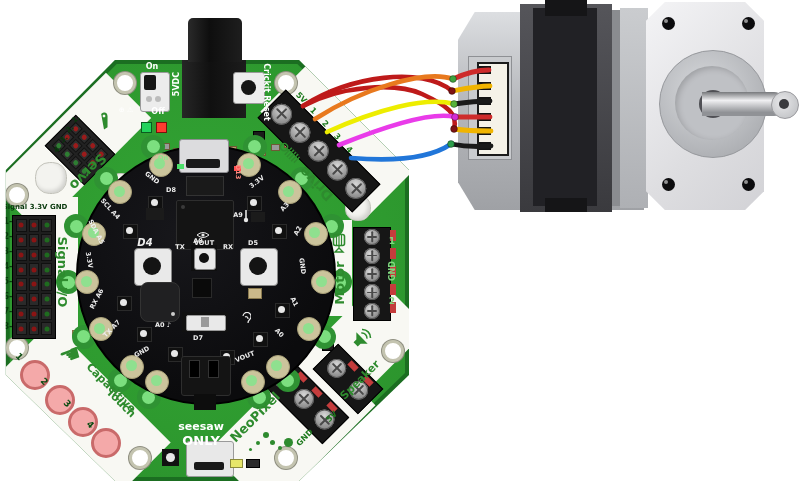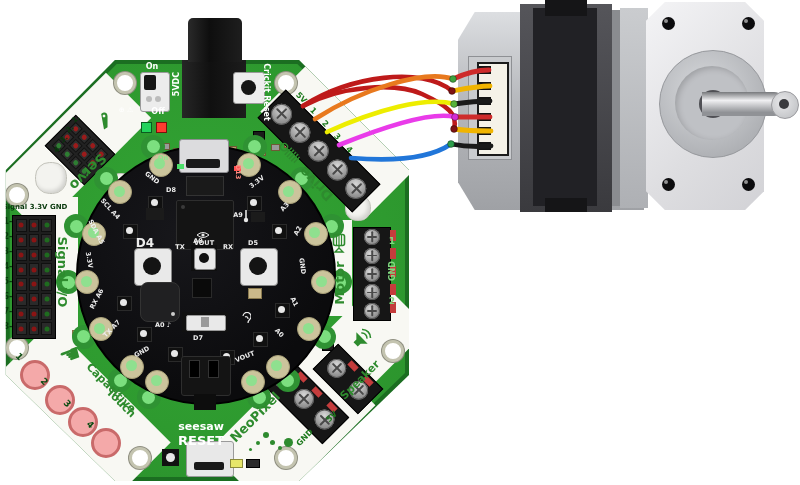--- a/index.html
+++ b/index.html
@@ -65,21 +65,21 @@
     <span class="lb" id="lb-servo">Servo</span>
     <span class="lb" id="lb-drive">Drive</span>
     <span class="lb" id="lb-signal">Signal I/O</span>
     <span class="lb" id="lb-sigheader">Signal 3.3V GND</span>
     <span class="lb" id="lb-cap1">Capacitive</span>
     <span class="lb" id="lb-cap2">Touch</span>
     <span class="lb" id="lb-neopixel">NeoPixel</span>
     <span class="lb" id="lb-speaker">Speaker</span>
     <span class="lb" id="lb-motor">Motor</span>
     <span class="lb" id="lb-seesaw1">seesaw</span>
-    <span class="lb" id="lb-seesaw2">RESET</span>
+    <span class="lb" id="lb-seesaw2">ONLY</span>
     <span class="lb" id="lb-on">On</span>
     <span class="lb" id="lb-off">Off</span>
     <span class="lb" id="lb-5vdc">5VDC</span>
     <span class="lb" id="lb-creset">Crickit Reset</span>
     <span class="lb" id="lb-warn">⊕ ⚠</span>
     <span class="lb" id="lb-npgnd">GND</span>
     <span class="lb" id="lb-np5v">5V</span>
     <span class="lb" id="lb-mt1">1</span>
     <span class="lb" id="lb-mtgnd">GND</span>
     <span class="lb" id="lb-mt2">2</span>
@@ -450,21 +450,21 @@
       <div style="position: absolute; left: 193px; top: 278px; z-index: 32; font-size: 6.5px; color: rgb(237, 237, 237); font-weight: 600; white-space: nowrap; line-height: 1; transform: translate(-50%, -50%);">D7</div>
       <div style="position: absolute; left: 240px; top: 297px; z-index: 32; font-size: 6.5px; color: rgb(237, 237, 237); font-weight: 600; white-space: nowrap; line-height: 1; transform: translate(-50%, -50%) rotate(-22deg);">VOUT</div>
       <div style="position: absolute; left: 274px; top: 273px; z-index: 32; font-size: 6.5px; color: rgb(237, 237, 237); font-weight: 600; white-space: nowrap; line-height: 1; transform: translate(-50%, -50%) rotate(45deg);">A0</div>
       <div style="position: absolute; left: 289px; top: 242px; z-index: 32; font-size: 6.5px; color: rgb(237, 237, 237); font-weight: 600; white-space: nowrap; line-height: 1; transform: translate(-50%, -50%) rotate(62deg);">A1</div>
       <div style="position: absolute; left: 297px; top: 206px; z-index: 32; font-size: 6.5px; color: rgb(237, 237, 237); font-weight: 600; white-space: nowrap; line-height: 1; transform: translate(-50%, -50%) rotate(82deg);">GND</div>
       <div style="position: absolute; left: 293px; top: 171px; z-index: 32; font-size: 6.5px; color: rgb(237, 237, 237); font-weight: 600; white-space: nowrap; line-height: 1; transform: translate(-50%, -50%) rotate(-62deg);">A2</div>
       <div style="position: absolute; left: 280px; top: 147px; z-index: 32; font-size: 6.5px; color: rgb(237, 237, 237); font-weight: 600; white-space: nowrap; line-height: 1; transform: translate(-50%, -50%) rotate(-48deg);">A3</div>
       <div style="position: absolute; left: 175px; top: 187px; z-index: 32; font-size: 6.5px; color: rgb(237, 237, 237); font-weight: 600; white-space: nowrap; line-height: 1; transform: translate(-50%, -50%);">TX</div>
       <div style="position: absolute; left: 199px; top: 183px; z-index: 32; font-size: 6.5px; color: rgb(237, 237, 237); font-weight: 600; white-space: nowrap; line-height: 1; transform: translate(-50%, -50%);">VOUT</div>
       <div style="position: absolute; left: 223px; top: 187px; z-index: 32; font-size: 6.5px; color: rgb(237, 237, 237); font-weight: 600; white-space: nowrap; line-height: 1; transform: translate(-50%, -50%);">RX</div>
-      <div style="position: absolute; left: 140px; top: 183px; z-index: 32; font-size: 12px; color: rgb(237, 237, 237); font-weight: 600; white-space: nowrap; line-height: 1; transform: translate(-50%, -50%);">D4</div>
+      <div style="position: absolute; left: 140px; top: 183px; z-index: 32; font-size: 10px; color: rgb(237, 237, 237); font-weight: 600; white-space: nowrap; line-height: 1; transform: translate(-50%, -50%); font-style: italic;">D4</div>
       <div style="position: absolute; left: 248px; top: 183px; z-index: 32; font-size: 6.5px; color: rgb(237, 237, 237); font-weight: 600; white-space: nowrap; line-height: 1; transform: translate(-50%, -50%);">D5</div>
       <div style="position: absolute; left: 181px; top: 381px; width: 46px; height: 34px; background: rgb(232, 232, 232); border: 1px solid rgb(154, 154, 154); border-radius: 3px;"></div>
       <div style="position: absolute; left: 189px; top: 402px; width: 30px; height: 8px; background: rgb(26, 26, 26); border-radius: 2px;"></div>
       <div style="position: absolute; left: 157px; top: 389px; width: 17px; height: 17px; background: rgb(17, 17, 17);"></div>
       <div style="position: absolute; left: 161px; top: 393px; width: 9px; height: 9px; background: rgb(232, 232, 232); border-radius: 50%;"></div>
       <div style="position: absolute; left: 225px; top: 399px; width: 11px; height: 7px; background: rgb(230, 230, 106); border: 1px solid rgb(138, 138, 58);"></div>
       <div style="position: absolute; left: 241px; top: 399px; width: 12px; height: 7px; background: rgb(43, 43, 43); border: 1px solid rgb(0, 0, 0);"></div>
     </div>
   <div id="motor-root">
       <div style="position: absolute; left: 458px; top: 12px; width: 186px; height: 198px; background: linear-gradient(rgb(220, 222, 225), rgb(182, 184, 188) 45%, rgb(159, 161, 165)); clip-path: polygon(9% 0px, 100% 0px, 100% 100%, 9% 100%, 0px 86%, 0px 14%);"></div>

